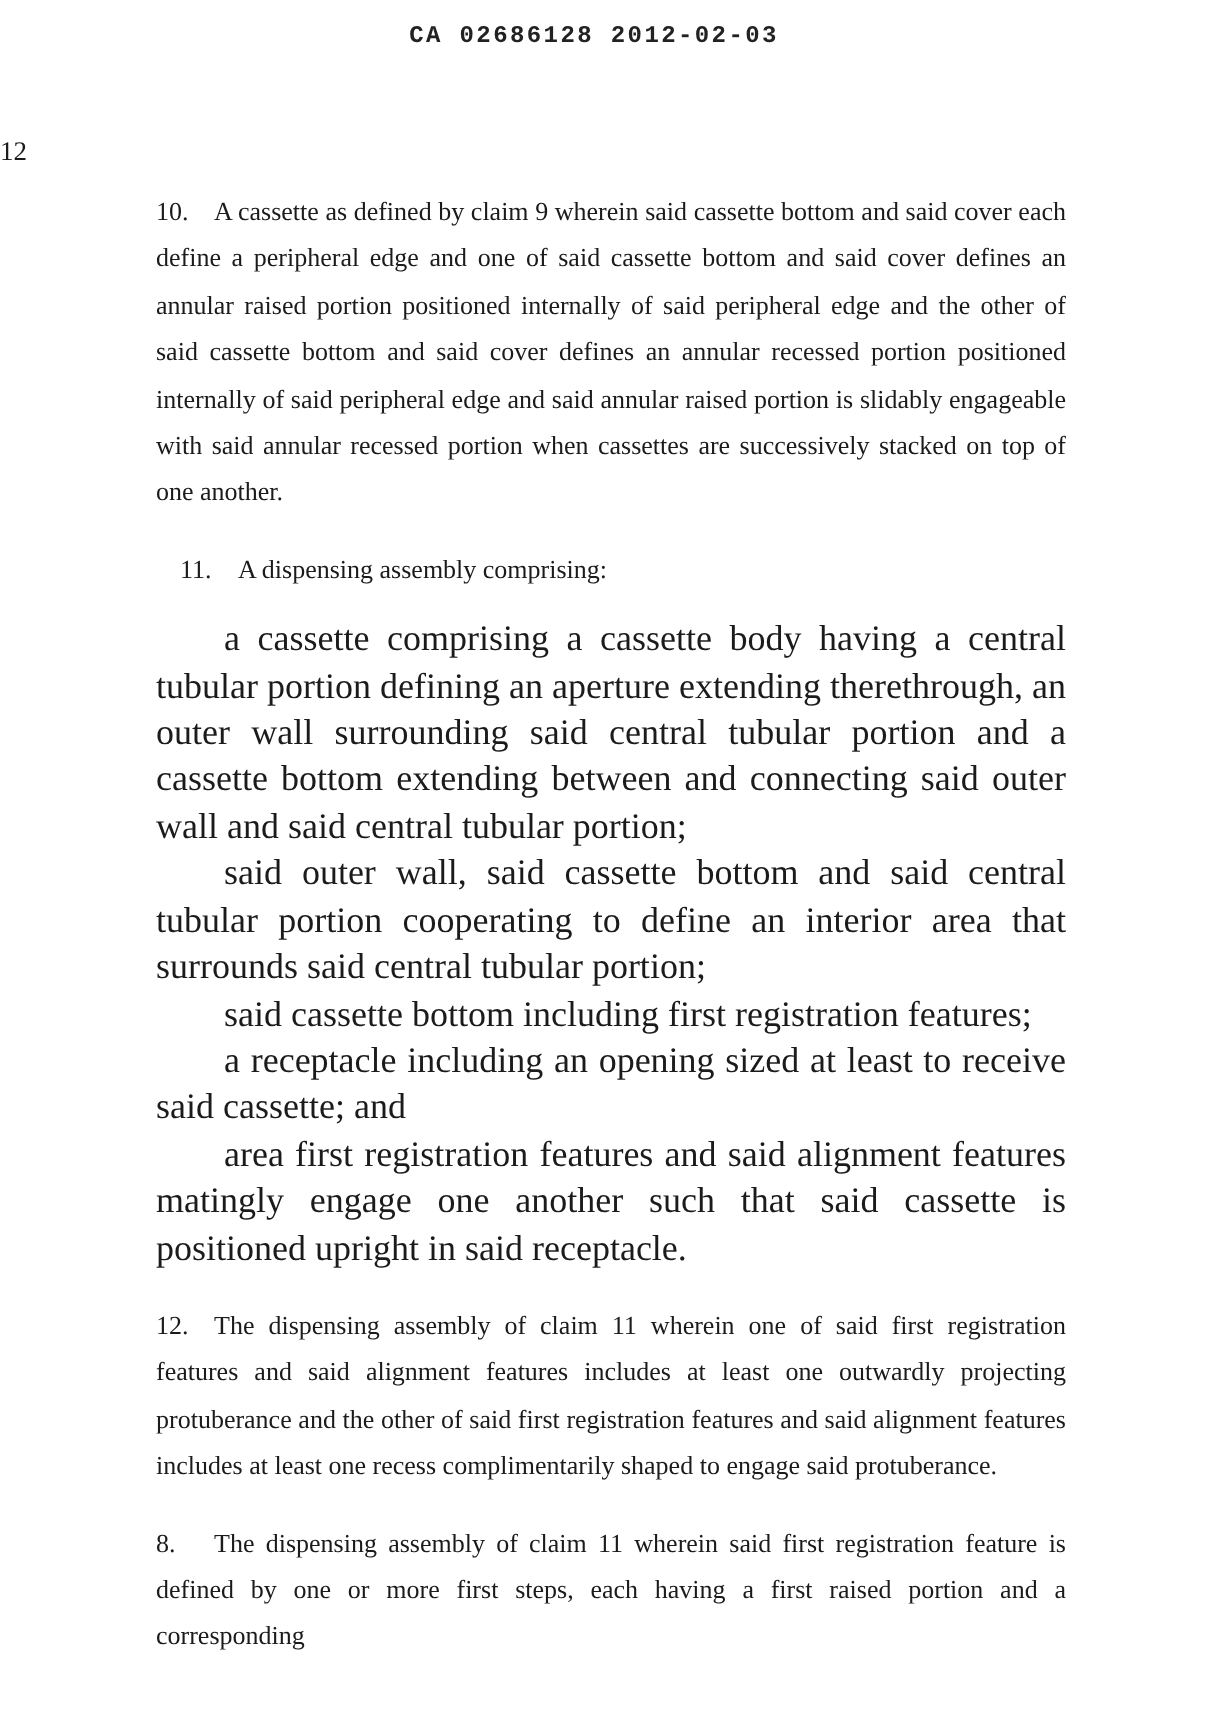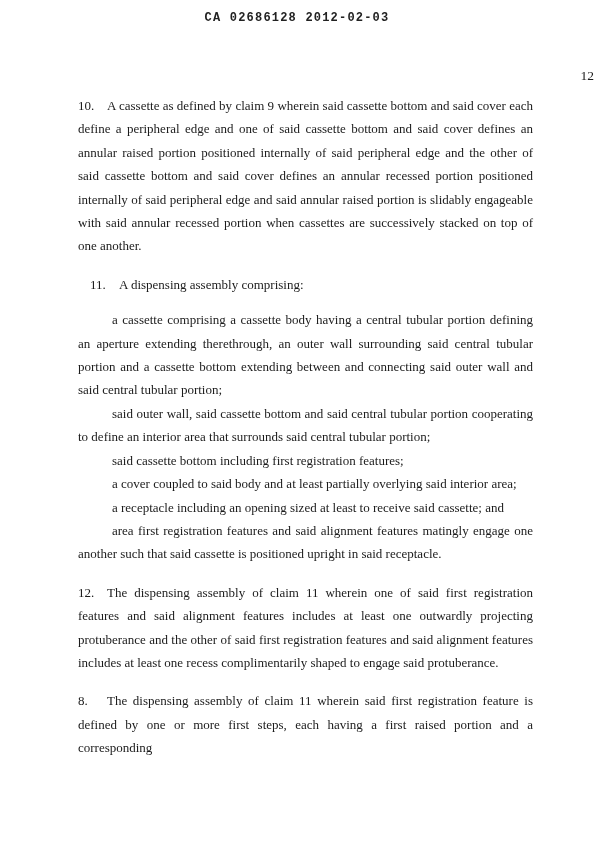--- a/index.html
+++ b/index.html
@@ -20,21 +20,21 @@
     padding-top: 11px;
     text-align: center;
     font-family: "Liberation Mono", "DejaVu Sans Mono", monospace;
     font-size: 12px;
     font-weight: 700;
     letter-spacing: 1.2px;
     color: #222222;
   }
   .page-number {
     margin-top: 43px;
-    text-align: right;
+    text-align: left;
     font-size: 13.5px;
     color: #1b1b1b;
   }
   .claims {
     position: absolute;
     left: 78px;
     top: 94px;
     width: 455px;
   }
   .claim-block {
@@ -46,21 +46,21 @@
   }
   .claim-block + .claim-block {
     margin-top: 15px;
   }
   .claim-num {
     display: inline-block;
     width: 29px;
   }
   .sub {
     margin: 0;
-    font-size: 13px;
+    font-size: 18px;
     line-height: 23.4px;
     text-align: justify;
     text-indent: 34px;
     color: #1b1b1b;
   }
 </style>
 </head>
 <body>
 
 <div class="page">
@@ -71,21 +71,20 @@
 
   <div class="claims">
 
     <p class="claim-block"><span class="claim-num">10.</span><span>A cassette as defined by claim 9 wherein said cassette bottom and said cover each define a peripheral edge and one of said cassette bottom and said cover defines an annular raised portion positioned internally of said peripheral edge and the other of said cassette bottom and said cover defines an annular recessed portion positioned internally of said peripheral edge and said annular raised portion is slidably engageable with said annular recessed portion when cassettes are successively stacked on top of one another.</span></p>
 
     <div class="claim-block">
       <p class="claim-block" style="margin:12px"><span class="claim-num">11.</span><span>A dispensing assembly comprising:</span></p>
       <p class="sub">a cassette comprising a cassette body having a central tubular portion defining an aperture extending therethrough, an outer wall surrounding said central tubular portion and a cassette bottom extending between and connecting said outer wall and said central tubular portion;</p>
       <p class="sub">said outer wall, said cassette bottom and said central tubular portion cooperating to define an interior area that surrounds said central tubular portion;</p>
       <p class="sub">said cassette bottom including first registration features;</p>
-      <p class="sub">a cover coupled to said body and at least partially overlying said interior area;</p>
       <p class="sub">a receptacle including an opening sized at least to receive said cassette; and</p>
       <p class="sub">area first registration features and said alignment features matingly engage one another such that said cassette is positioned upright in said receptacle.</p>
     </div>
 
     <p class="claim-block"><span class="claim-num">12.</span><span>The dispensing assembly of claim 11 wherein one of said first registration features and said alignment features includes at least one outwardly projecting protuberance and the other of said first registration features and said alignment features includes at least one recess complimentarily shaped to engage said protuberance.</span></p>
 
 
     <p class="claim-block"><span class="claim-num">8.</span><span>The dispensing assembly of claim 11 wherein said first registration feature is defined by one or more first steps, each having a first raised portion and a corresponding</span></p>
 
   </div>

